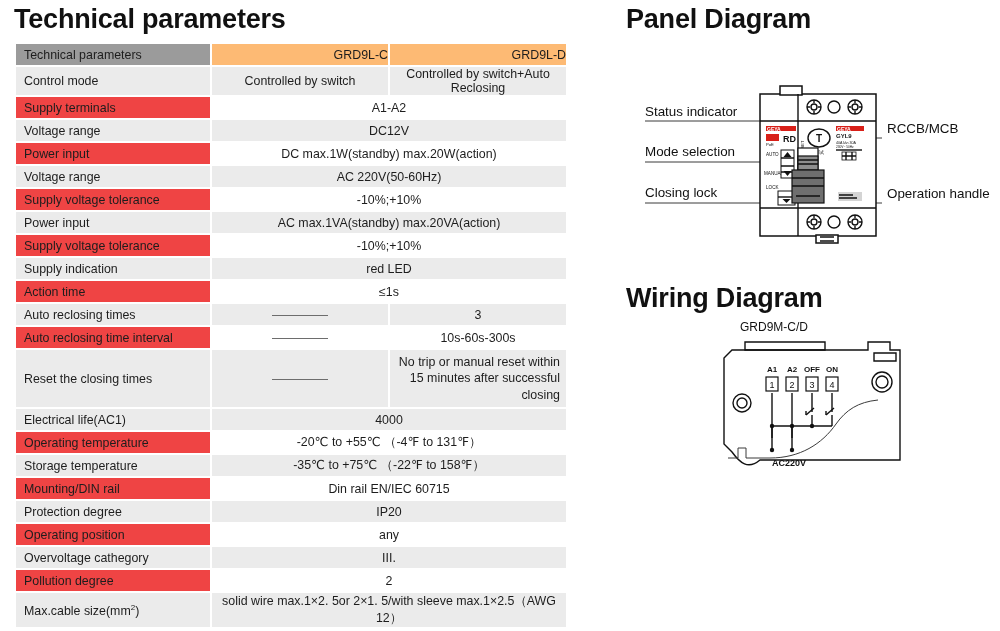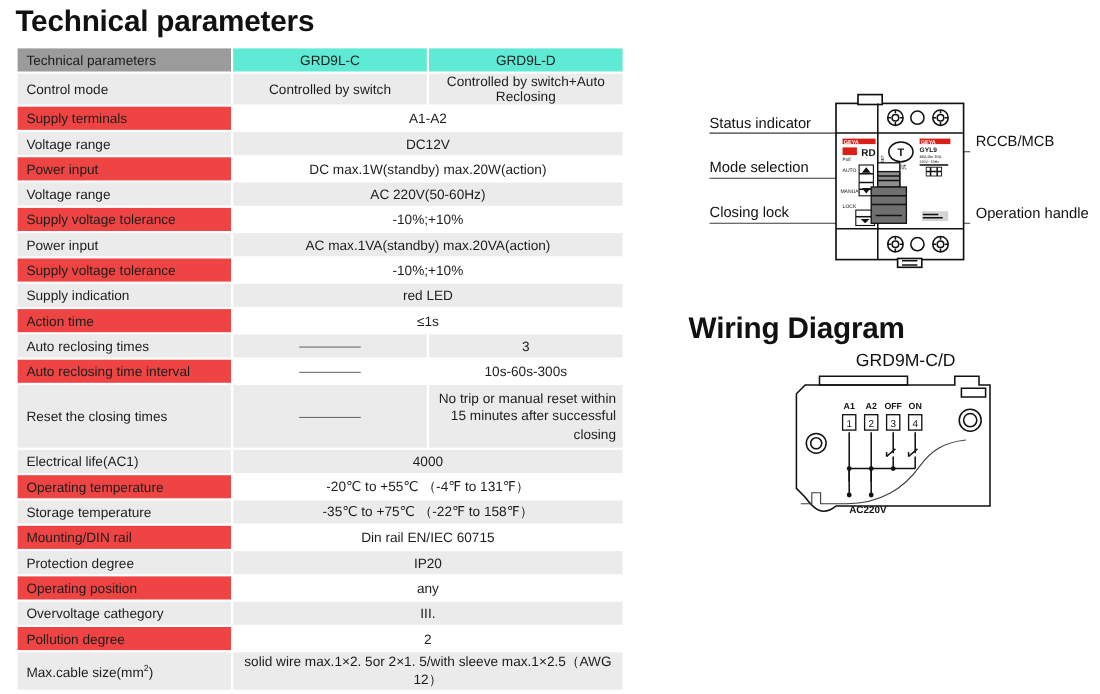--- a/index.html
+++ b/index.html
@@ -38,43 +38,43 @@
     background:#ebebeb;
     padding-left:8px !important;
     white-space:nowrap;
   }
   .lab.alt{background:#ef4444;}
   .val{
     background:#ebebeb;text-align:center;
   }
   .val.alt{background:#ffffff;}
   .val.hdr{
-    background:#5eead4;color:#ffffff;
-    font-size:16px;height:28px;
+    background:#fdba74;color:#ffffff;
+    font-size:16px;height:28px;text-align:right;
   }
   .lab.hdr{
     background:#9b9b9b;color:#ffffff;
     font-size:16px;height:28px;padding-left:8px !important;
   }
   .small{font-size:11.2px;}
   .xsmall{font-size:10.2px;}
   .tall{height:66px;}
   .dcell-left{text-align:right;padding:4px 6px 4px 8px !important;line-height:1.32;}
   .dash{
     display:inline-block;width:56px;height:0;
     border-top:1.6px solid #6d6d6d;vertical-align:middle;
   }
   sup{font-size:8px;vertical-align:super;}
 
   
   .calloutText{
     position:absolute;font-size:13.4px;color:#111;white-space:nowrap;
   }
   .modelLabel{
-    position:absolute;font-size:16px;color:#111;white-space:nowrap;margin-left:38px;
+    position:absolute;font-size:12px;color:#111;white-space:nowrap;
   }
   svg{display:block;overflow:visible;}
   .ln{stroke:#3b3b3b;stroke-width:1;fill:none;}
   .lnk{stroke:#111;stroke-width:1.4;fill:none;}
   .body-out{stroke:#111;stroke-width:1.5;fill:#fff;}
   .gray{fill:#8e8e8e;}
   .dgray{fill:#6f6f6f;}
   .lgray{fill:#d4d4d4;}
   .red{fill:#d81f18;}
   .wht{fill:#ffffff;}
@@ -182,20 +182,21 @@
           <td class="lab alt">Pollution degree</td>
           <td class="val alt" colspan="2">2</td>
         </tr>
         <tr>
           <td class="lab">Max.cable size(mm<sup>2</sup>)</td>
           <td class="val xsmall" colspan="2">solid wire max.1×2. 5or 2×1. 5/with sleeve max.1×2.5（AWG 12）</td>
         </tr>
       </tbody>
   </table>
 
+  <div class="h1" id="panel-title">Panel Diagram</div>
 
   <div style="position:absolute;left:620px;top:80px;width:380px;height:170px;">
 
     <div class="calloutText" style="left:25px;top:24px;">Status indicator</div>
     <div class="calloutText" style="left:25px;top:64px;">Mode selection</div>
     <div class="calloutText" style="left:25px;top:105px;">Closing lock</div>
     <div class="calloutText" style="left:267px;top:41px;">RCCB/MCB</div>
     <div class="calloutText" style="left:267px;top:106px;">Operation handle</div>
 
     <svg width="380" height="170" viewBox="0 0 380 170">

